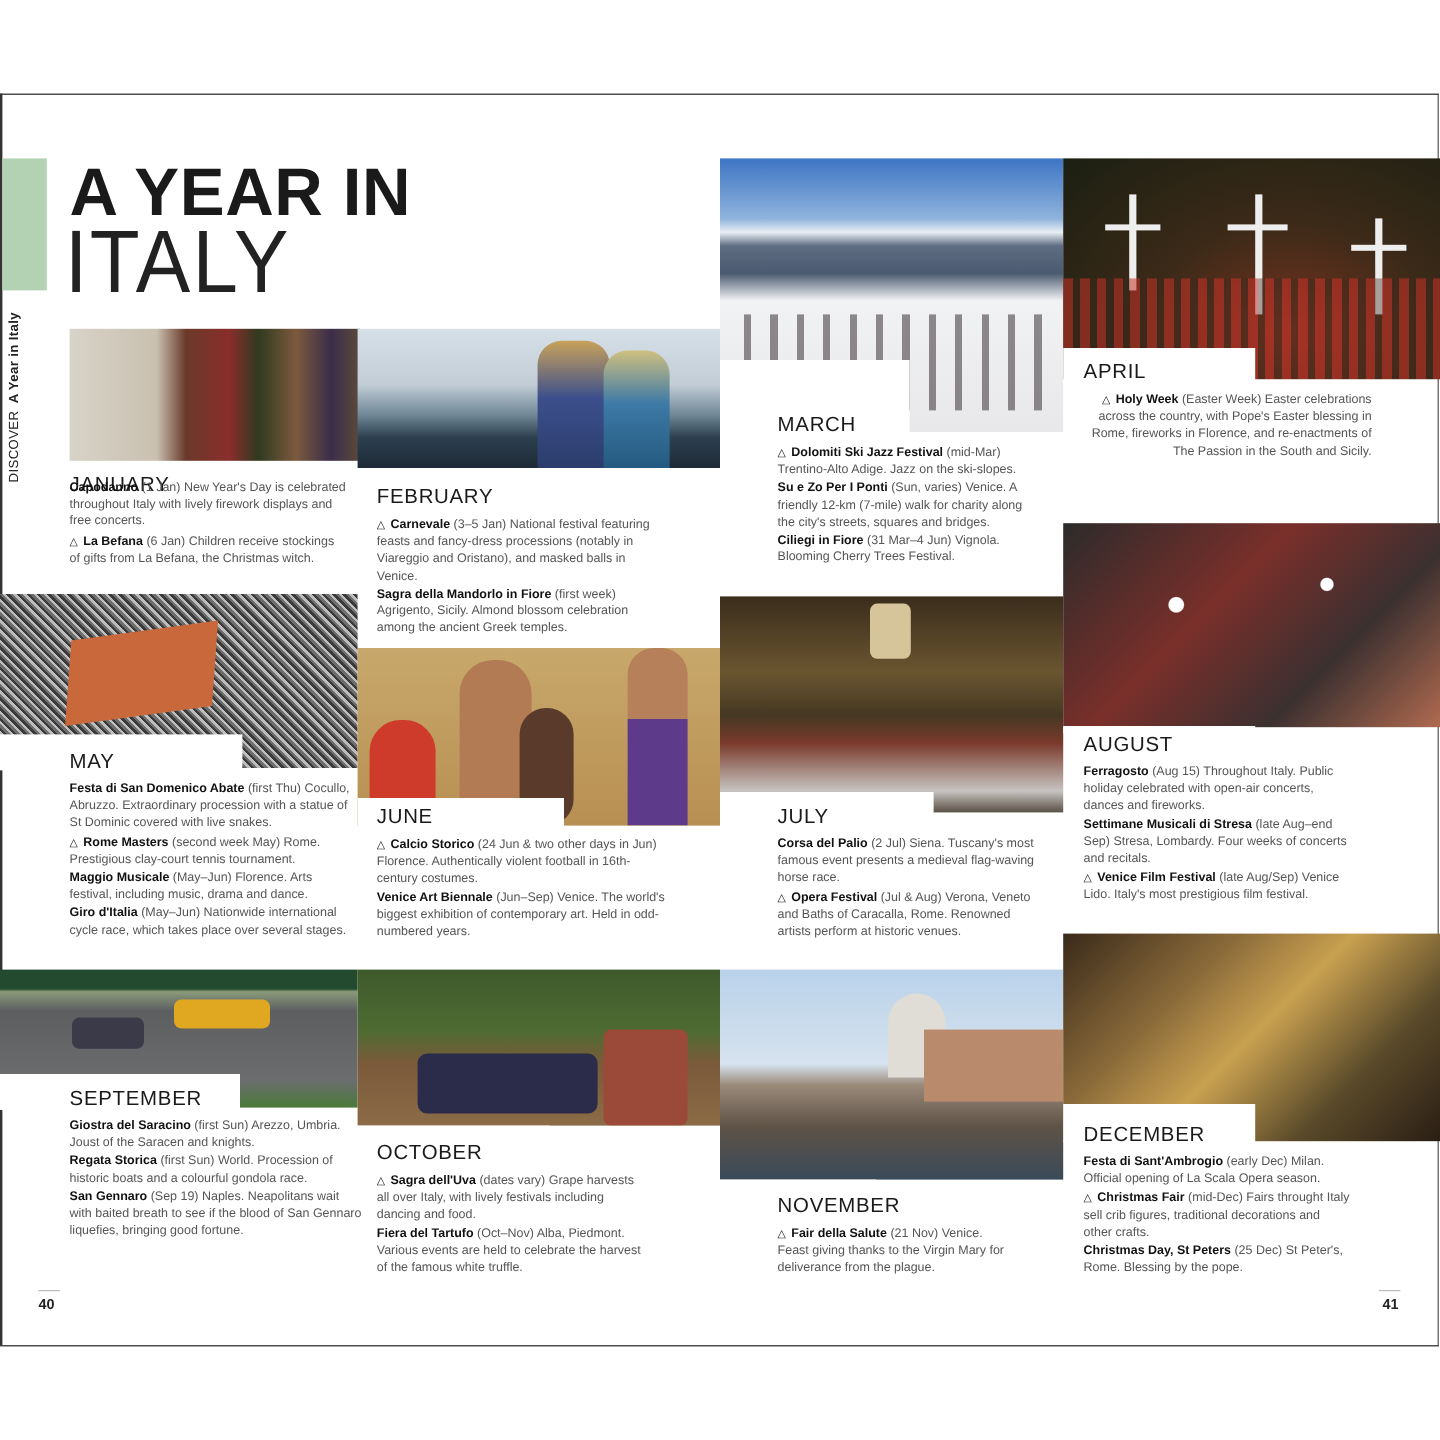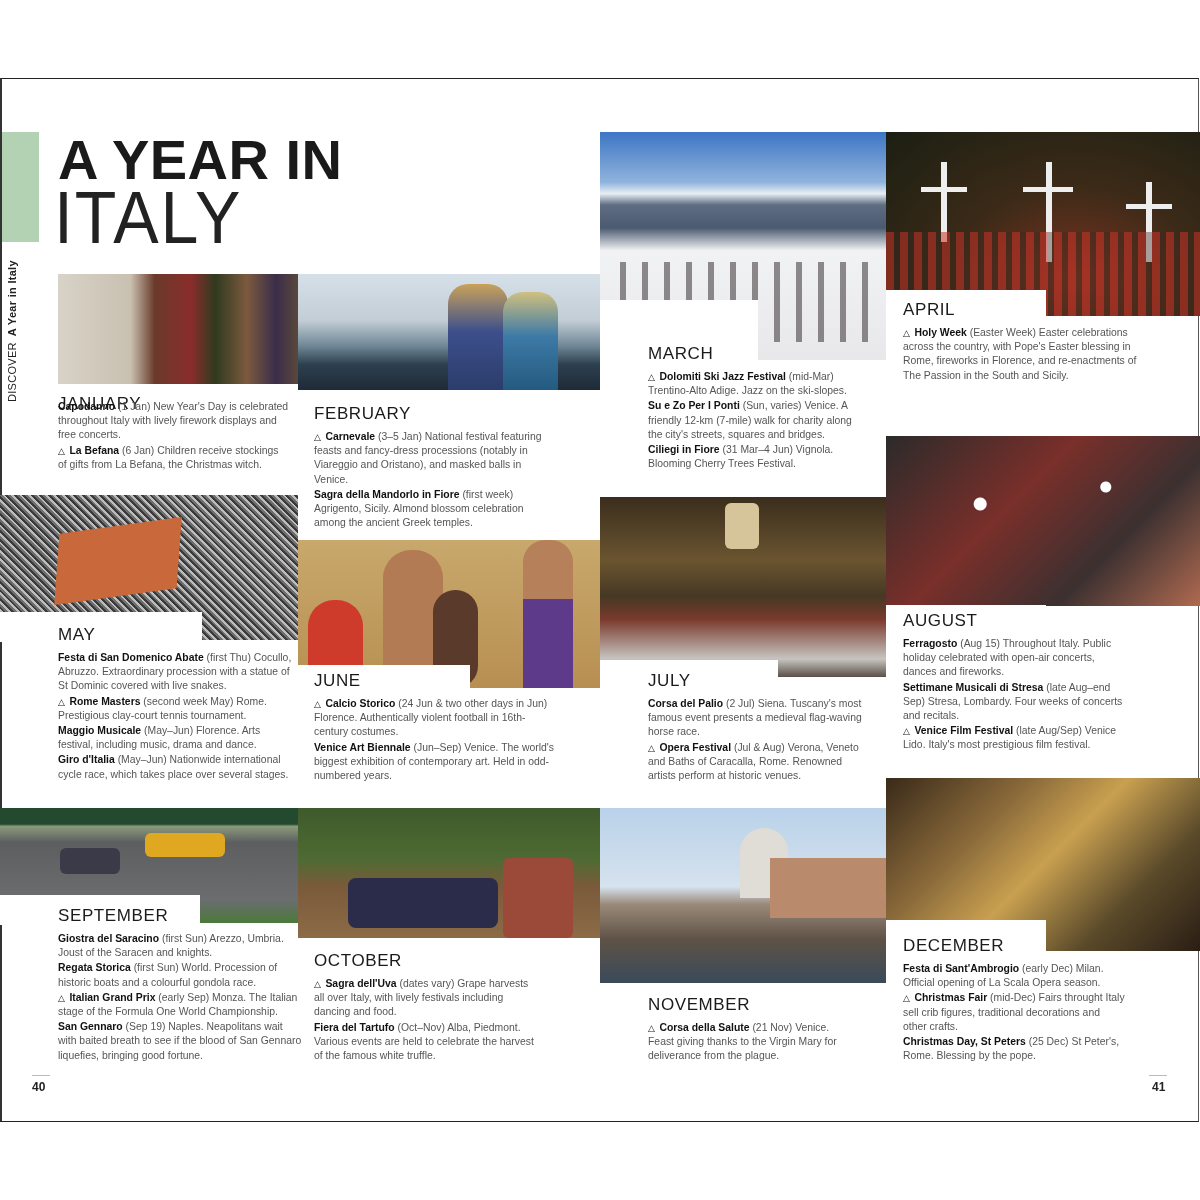--- a/index.html
+++ b/index.html
@@ -113,21 +113,21 @@
   </div>
 
 <div class="month" style="left:648px;top:344px;">MARCH</div>
 <div class="events" style="left:648px;top:370px;width:220px;">
     <div class="ev"><span class="tri">△ </span><span class="nm">Dolomiti Ski Jazz Festival</span><span> (mid-Mar) </span><span>Trentino-Alto Adige. Jazz on the ski-slopes.</span></div>
     <div class="ev"><span class="nm">Su e Zo Per I Ponti</span><span> (Sun, varies) </span><span>Venice. A friendly 12-km (7-mile) walk for charity along the city's streets, squares and bridges.</span></div>
     <div class="ev"><span class="nm">Ciliegi in Fiore</span><span> (31 Mar–4 Jun) </span><span>Vignola. Blooming Cherry Trees Festival.</span></div>
   </div>
 
 <div class="month" style="left:903px;top:300px;">APRIL</div>
-<div class="events" style="left:903px;top:326px;width:240px;">
+<div class="events" style="left:903px;top:326px;width:240px;text-align:right;">
     <div class="ev"><span class="tri">△ </span><span class="nm">Holy Week</span><span> (Easter Week) </span><span>Easter celebrations across the country, with Pope's Easter blessing in Rome, fireworks in Florence, and re-enactments of The Passion in the South and Sicily.</span></div>
   </div>
 
 <div class="month" style="left:58px;top:625px;">MAY</div>
 <div class="events" style="left:58px;top:651px;width:238px;">
     <div class="ev"><span class="nm">Festa di San Domenico Abate</span><span> (first Thu) </span><span>Cocullo, Abruzzo. Extraordinary procession with a statue of St Dominic covered with live snakes.</span></div>
     <div class="ev"><span class="tri">△ </span><span class="nm">Rome Masters</span><span> (second week May) </span><span>Rome. Prestigious clay-court tennis tournament.</span></div>
     <div class="ev"><span class="nm">Maggio Musicale</span><span> (May–Jun) </span><span>Florence. Arts festival, including music, drama and dance.</span></div>
     <div class="ev"><span class="nm">Giro d'Italia</span><span> (May–Jun) </span><span>Nationwide international cycle race, which takes place over several stages.</span></div>
   </div>
@@ -148,33 +148,32 @@
 <div class="events" style="left:903px;top:637px;width:220px;">
     <div class="ev"><span class="nm">Ferragosto</span><span> (Aug 15) </span><span>Throughout Italy. Public holiday celebrated with open-air concerts, dances and fireworks.</span></div>
     <div class="ev"><span class="nm">Settimane Musicali di Stresa</span><span> (late Aug–end Sep) </span><span>Stresa, Lombardy. Four weeks of concerts and recitals.</span></div>
     <div class="ev"><span class="tri">△ </span><span class="nm">Venice Film Festival</span><span> (late Aug/Sep) </span><span>Venice Lido. Italy's most prestigious film festival.</span></div>
   </div>
 
 <div class="month" style="left:58px;top:906px;">SEPTEMBER</div>
 <div class="events" style="left:58px;top:932px;width:245px;">
     <div class="ev"><span class="nm">Giostra del Saracino</span><span> (first Sun) </span><span>Arezzo, Umbria. Joust of the Saracen and knights.</span></div>
     <div class="ev"><span class="nm">Regata Storica</span><span> (first Sun) </span><span>World. Procession of historic boats and a colourful gondola race.</span></div>
-    <div class="ev"><span class="tri">△ </span><span class="nm">Italian Grand Prix</span><span> (early Sep) </span><span>Monza. The Italian stage of the Formula One World Championship.</span></div>
     <div class="ev"><span class="nm">San Gennaro</span><span> (Sep 19) </span><span>Naples. Neapolitans wait with baited breath to see if the blood of San Gennaro liquefies, bringing good fortune.</span></div>
   </div>
 
 <div class="month" style="left:314px;top:951px;">OCTOBER</div>
 <div class="events" style="left:314px;top:977px;width:220px;">
     <div class="ev"><span class="tri">△ </span><span class="nm">Sagra dell'Uva</span><span> (dates vary) </span><span>Grape harvests all over Italy, with lively festivals including dancing and food.</span></div>
     <div class="ev"><span class="nm">Fiera del Tartufo</span><span> (Oct–Nov) </span><span>Alba, Piedmont. Various events are held to celebrate the harvest of the famous white truffle.</span></div>
   </div>
 
 <div class="month" style="left:648px;top:995px;">NOVEMBER</div>
 <div class="events" style="left:648px;top:1021px;width:190px;">
-    <div class="ev"><span class="tri">△ </span><span class="nm">Corsa della Salute</span><span> (21 Nov) </span><span>Venice. Feast giving thanks to the Virgin Mary for deliverance from the plague.</span></div>
+    <div class="ev"><span class="tri">△ </span><span class="nm">Fair della Salute</span><span> (21 Nov) </span><span>Venice. Feast giving thanks to the Virgin Mary for deliverance from the plague.</span></div>
   </div>
 
 <div class="month" style="left:903px;top:936px;">DECEMBER</div>
 <div class="events" style="left:903px;top:962px;width:222px;">
     <div class="ev"><span class="nm">Festa di Sant'Ambrogio</span><span> (early Dec) </span><span>Milan. Official opening of La Scala Opera season.</span></div>
     <div class="ev"><span class="tri">△ </span><span class="nm">Christmas Fair</span><span> (mid-Dec) </span><span>Fairs throught Italy sell crib figures, traditional decorations and other crafts.</span></div>
     <div class="ev"><span class="nm">Christmas Day, St Peters</span><span> (25 Dec) </span><span>St Peter's, Rome. Blessing by the pope.</span></div>
   </div>
 
 <div class="pgsub" style="left:32px;top:1075px;"></div>

